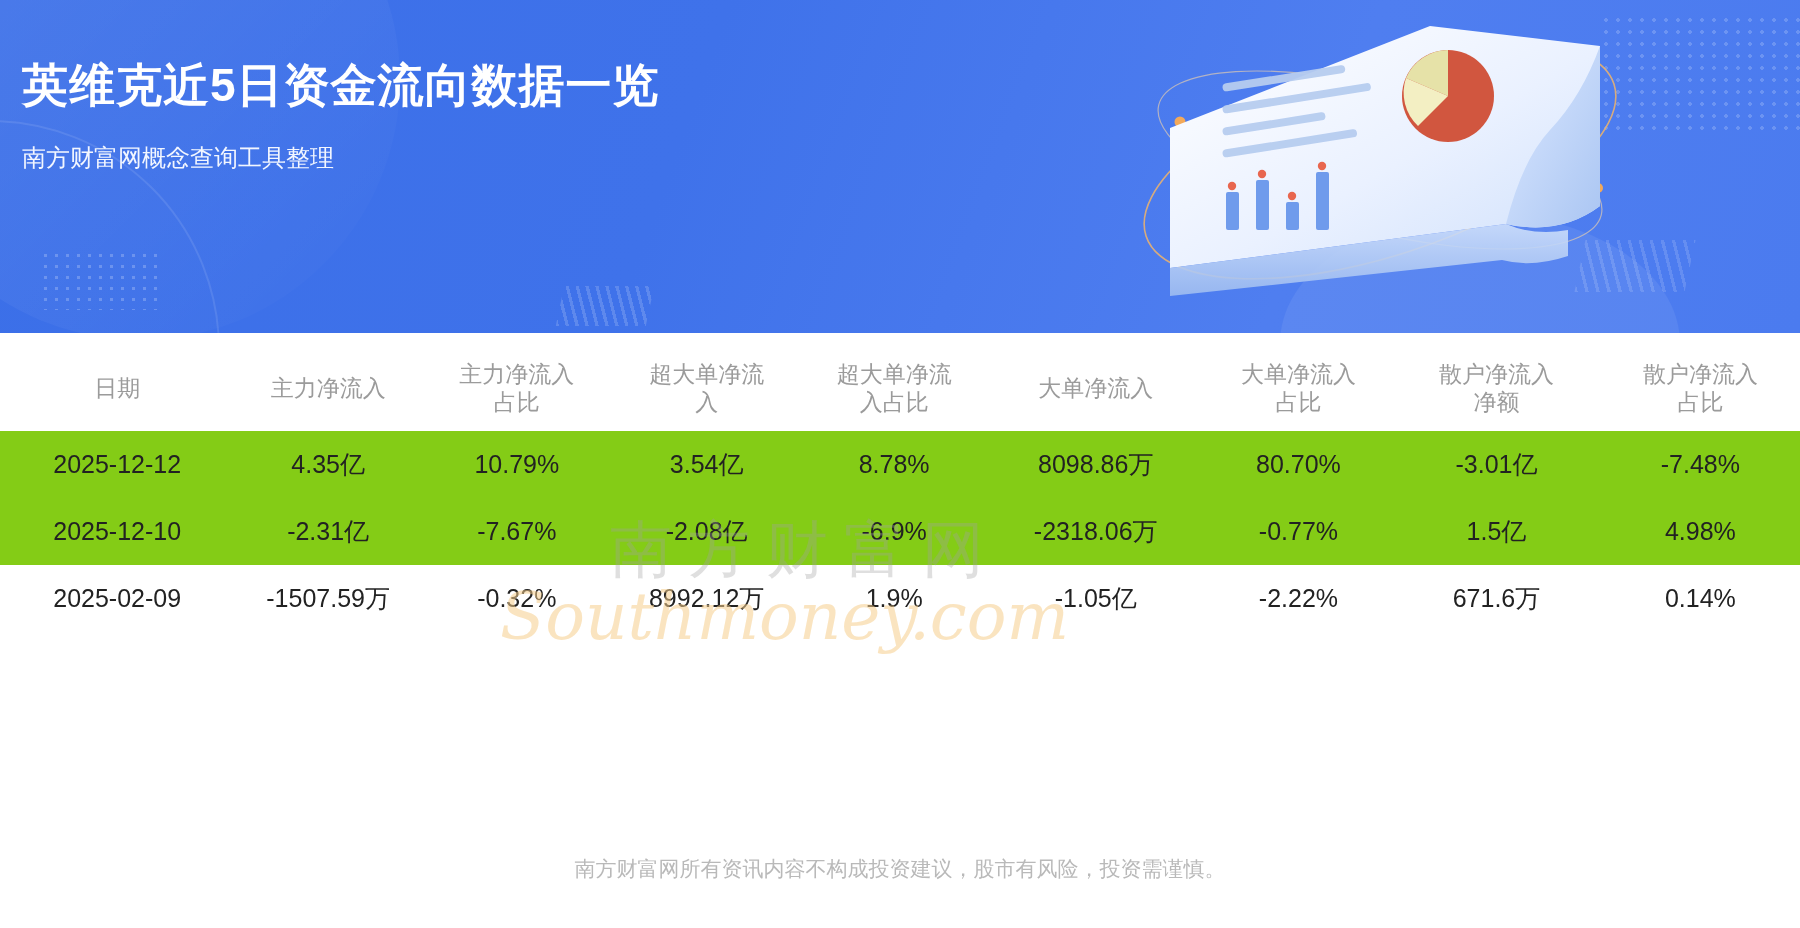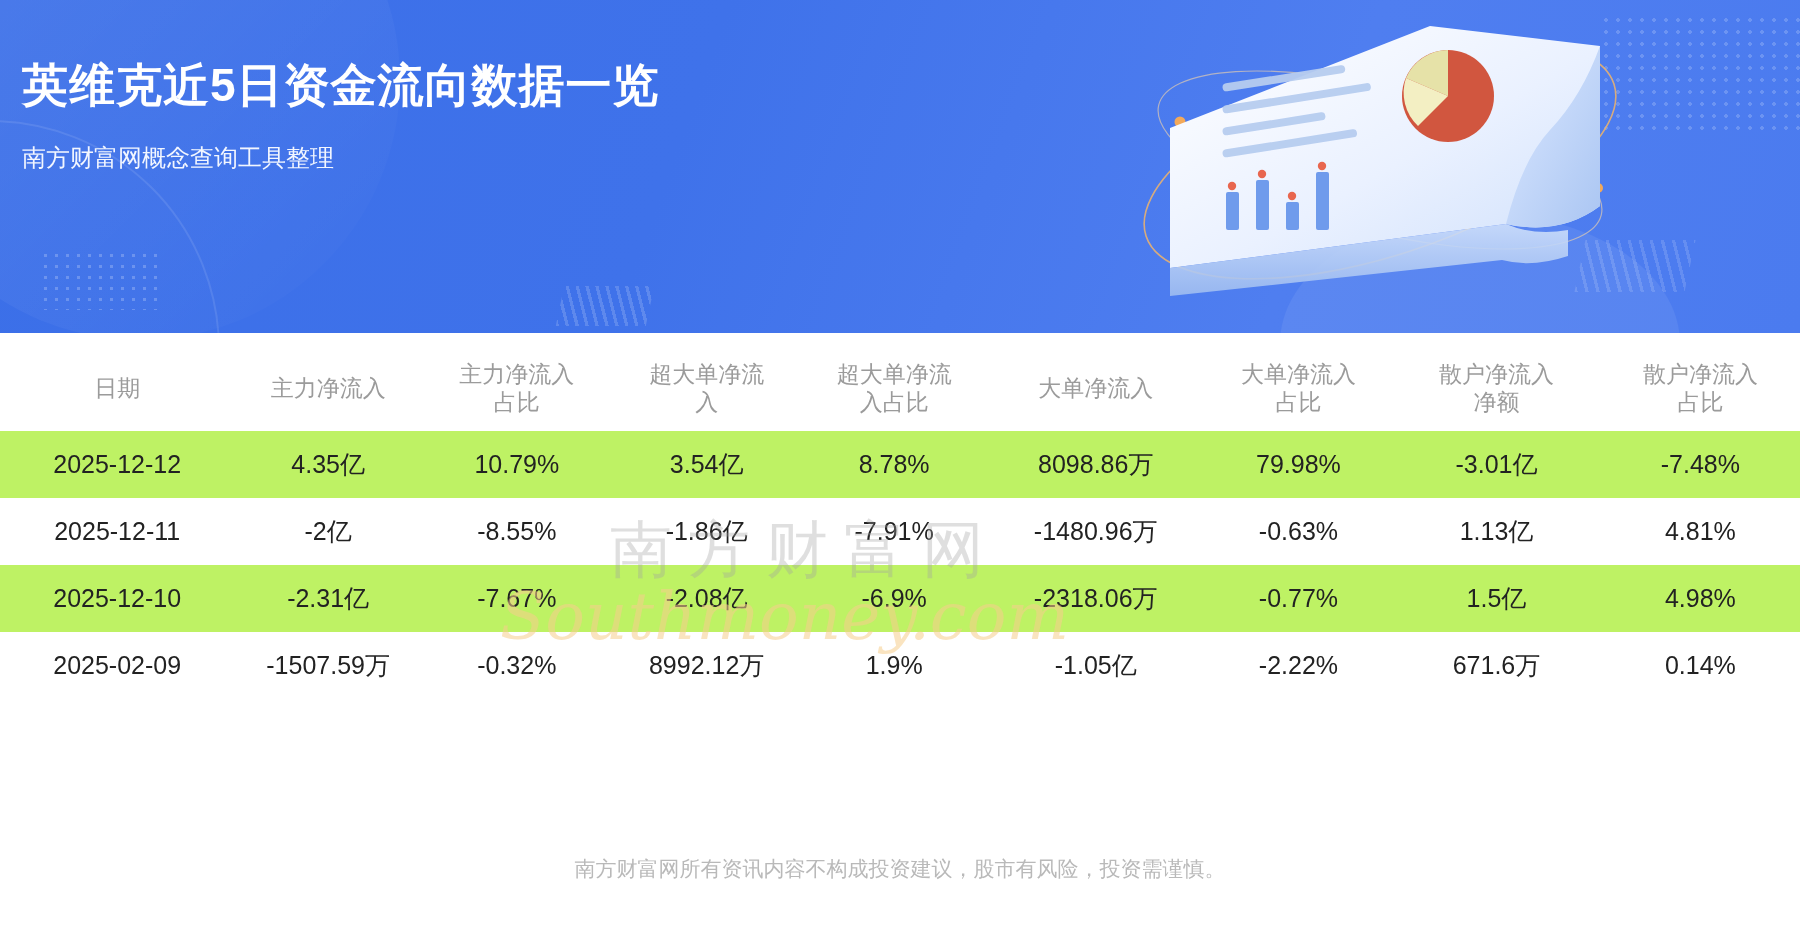--- a/index.html
+++ b/index.html
@@ -72,21 +72,21 @@
   thead th {
     height:86px; vertical-align:middle; text-align:center;
     color:#9b9b9b; font-size:23px; font-weight:normal; line-height:1.22;
     padding:0 4px; background:#ffffff;
   }
   tbody td {
     height:67px; text-align:center; vertical-align:middle;
     color:#222222; font-size:25px; font-weight:normal; padding:0 4px;
     white-space:nowrap;
   }
-  tbody tr.odd td { background:#bef264; }
+  tbody tr.odd td { background:#84cc16; }
   tbody tr.even td { background:#ffffff; }
 
   
   col.c0 { width:200px; } col.c1 { width:160px; } col.c2 { width:162px; }
   col.c3 { width:162px; } col.c4 { width:158px; } col.c5 { width:186px; }
   col.c6 { width:160px; } col.c7 { width:178px; } col.c8 { width:170px; }
 
   
   .watermark {
     position:absolute; left:490px; top:500px; width:620px; height:180px;
@@ -234,34 +234,23 @@
         </tr>
       </thead>
       <tbody>
         <tr class="odd">
           <td>2025-12-12</td>
           <td>4.35亿</td>
           <td>10.79%</td>
           <td>3.54亿</td>
           <td>8.78%</td>
           <td>8098.86万</td>
-          <td>79.98%</td>
+          <td>80.70%</td>
           <td>-3.01亿</td>
           <td>-7.48%</td>
-        </tr>
-        <tr class="even">
-          <td>2025-12-11</td>
-          <td>-2亿</td>
-          <td>-8.55%</td>
-          <td>-1.86亿</td>
-          <td>-7.91%</td>
-          <td>-1480.96万</td>
-          <td>-0.63%</td>
-          <td>1.13亿</td>
-          <td>4.81%</td>
         </tr>
         <tr class="odd">
           <td>2025-12-10</td>
           <td>-2.31亿</td>
           <td>-7.67%</td>
           <td>-2.08亿</td>
           <td>-6.9%</td>
           <td>-2318.06万</td>
           <td>-0.77%</td>
           <td>1.5亿</td>

